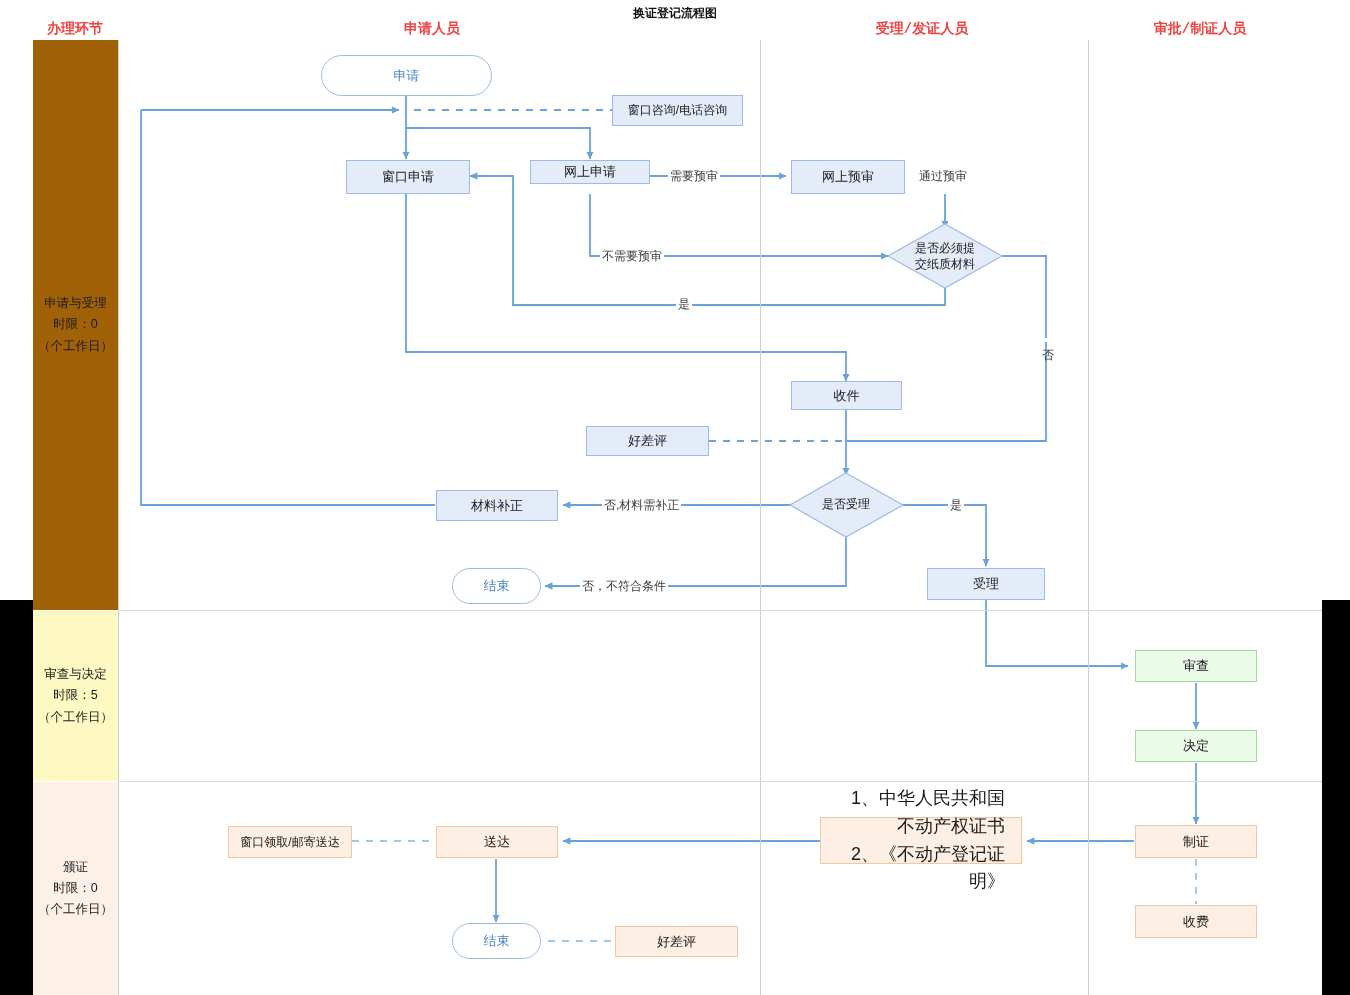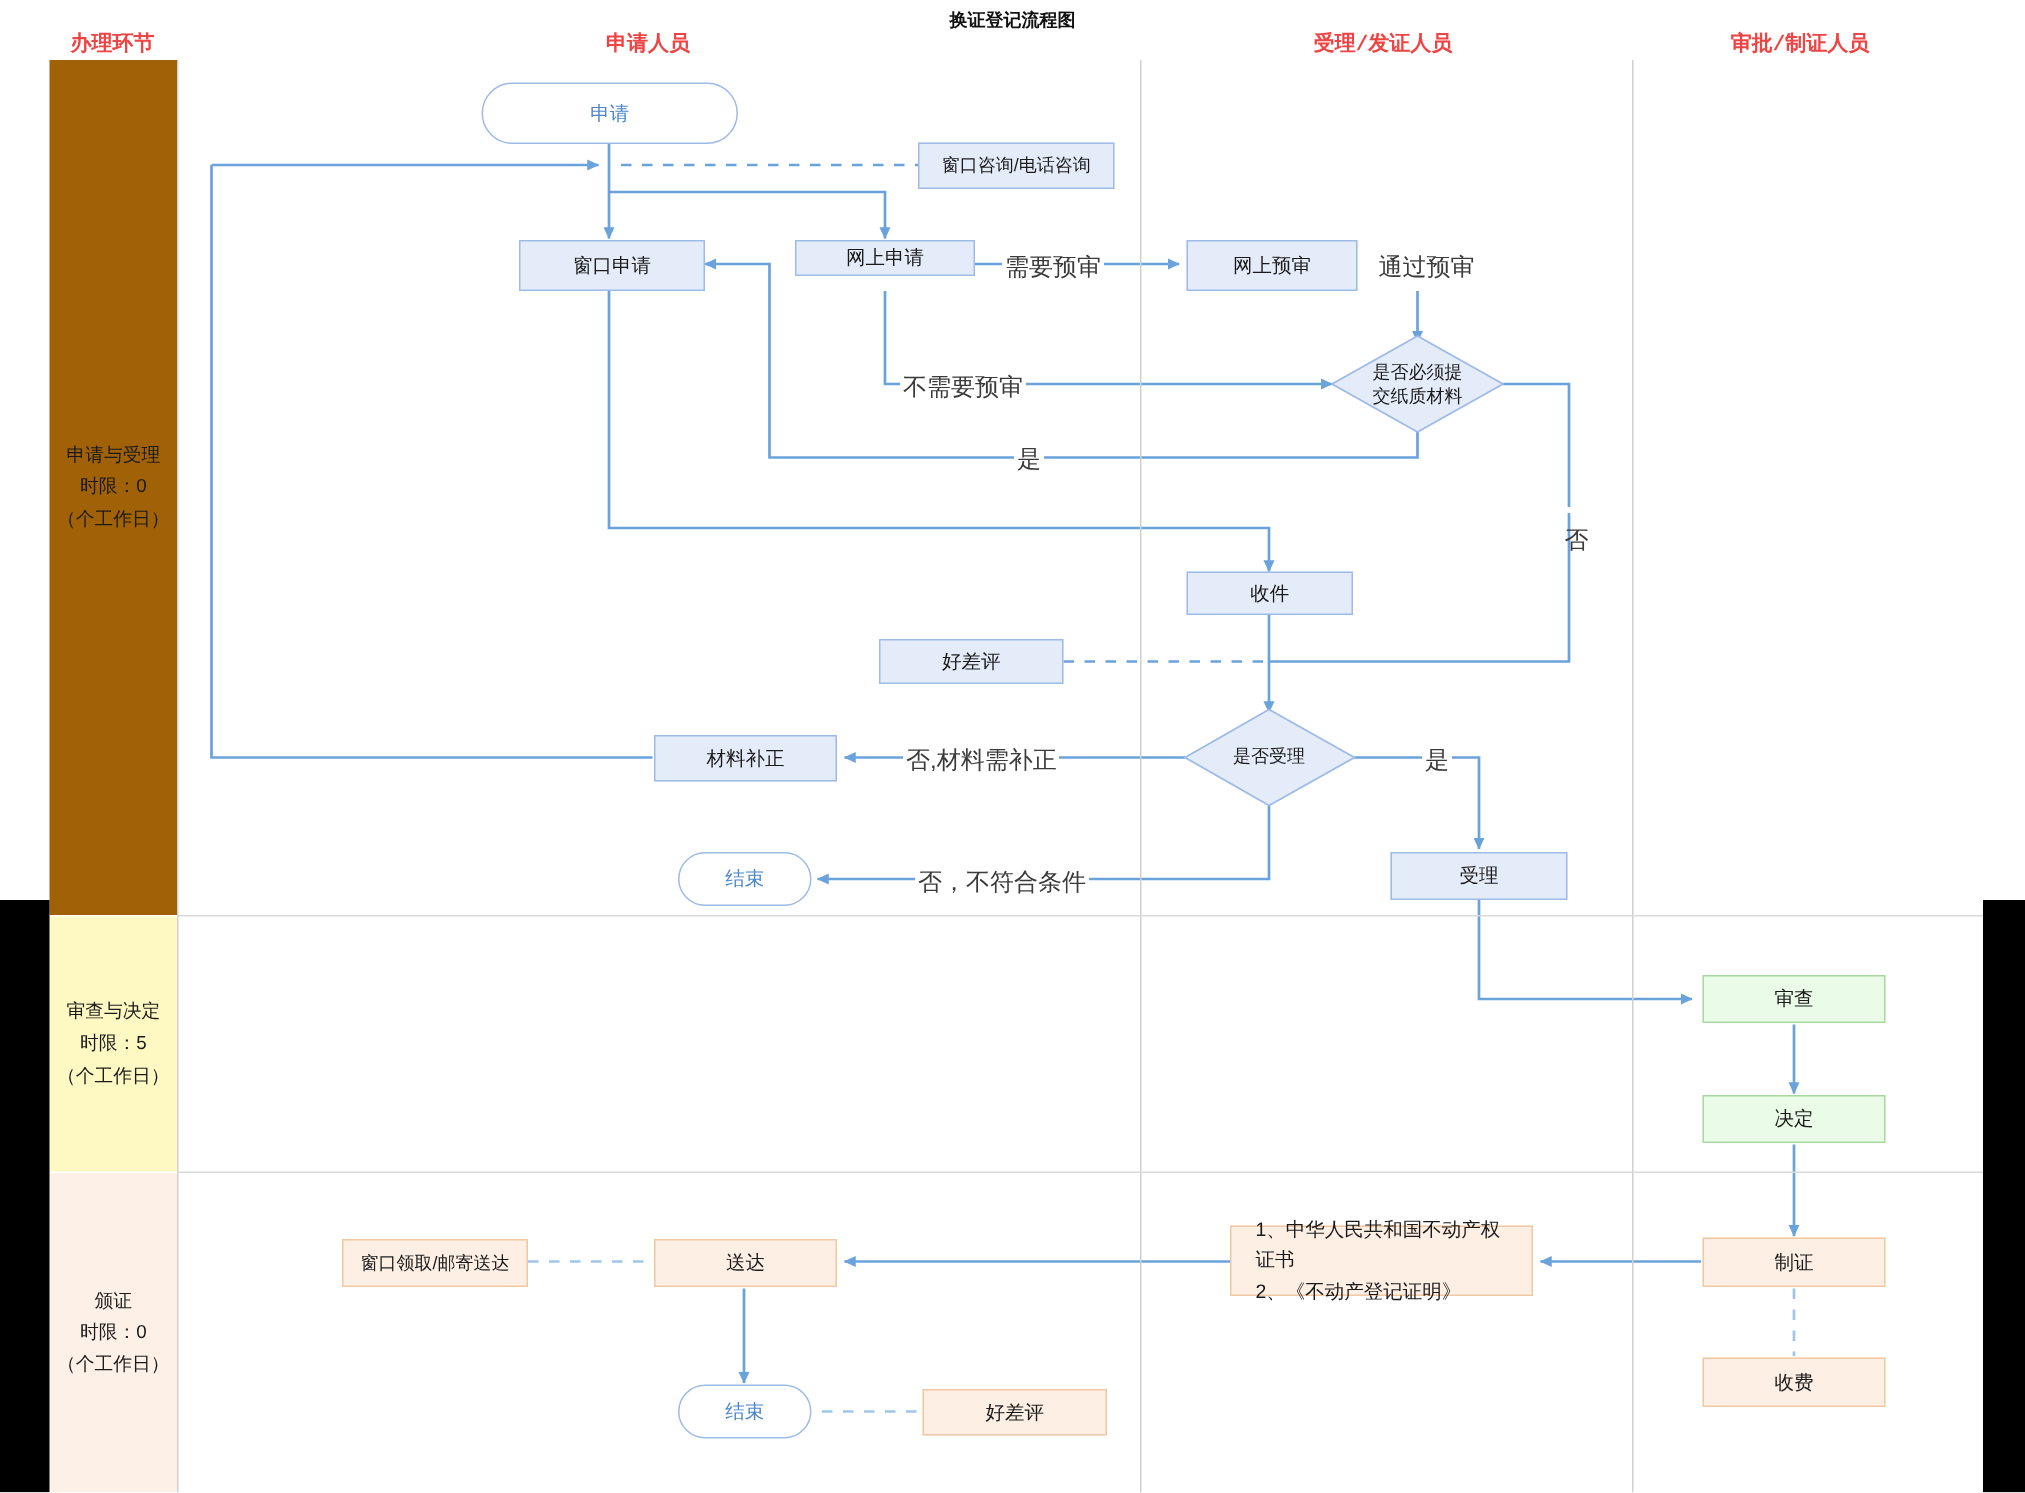--- a/index.html
+++ b/index.html
@@ -58,21 +58,21 @@
     justify-content: center;
     text-align: center;
     font-size: 12px;
     color: #1a1a1a;
     line-height: 1.3;
     z-index: 6;
     pointer-events: none;
   }
   .edge-label {
     position: absolute;
-    font-size: 16px;
+    font-size: 12px;
     color: #3a3a3a;
     background: #ffffff;
     padding: 0 2px;
     white-space: nowrap;
     z-index: 6;
   }
   .edge-label.vert {
     writing-mode: vertical-rl;
     padding: 2px 0;
   }
@@ -130,23 +130,23 @@
     background: #d9d9d9;
     z-index: 3;
   }
   .black-band {
     position: absolute;
     background: #000000;
     z-index: 9;
   }
   .note-list {
     display: block;
-    text-align: left;
+    text-align: right;
     padding: 6px 16px;
-    font-size: 13px;
+    font-size: 18px;
     line-height: 1.55;
     width: 100%;
     box-sizing: border-box;
   }
 </style>
 </head>
 <body>
 
 <div id="page">
 
@@ -306,18 +306,18 @@
   <div class="edge-label" style="left:600px; top:248px;">不需要预审</div>
 
   <div class="edge-label" style="left:676px; top:296px;">是</div>
 
   <div class="edge-label vert" style="left:1039px; top:338px;">否</div>
 
   <div class="edge-label" style="left:948px; top:497px;">是</div>
 
   <div class="edge-label" style="left:602px; top:497px;">否,材料需补正</div>
 
-  <div class="edge-label" style="left:610px; top:578px;">否，不符合条件</div>
+  <div class="edge-label" style="left:580px; top:578px;">否，不符合条件</div>
 
   <div class="black-band" style="left:0; top:600px; width:33px; height:395px;"></div>
   <div class="black-band" style="left:1322px; top:600px; width:28px; height:395px;"></div>
 
 </div>
 
 </body></html>

